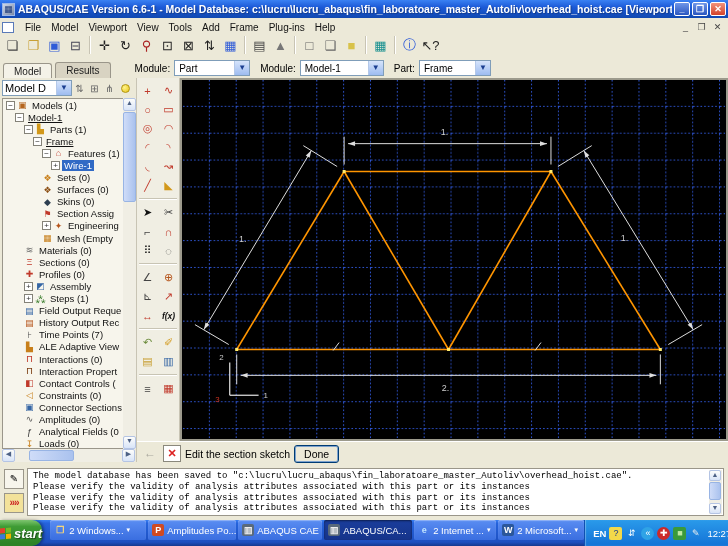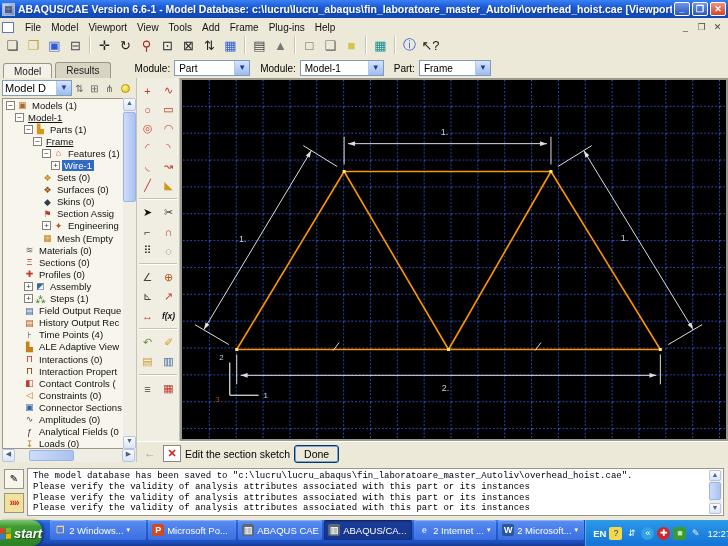--- a/index.html
+++ b/index.html
@@ -290,21 +290,21 @@
       <div class="trow" style="padding-left: 21px;">
         <span class="ticon" style="color: rgb(52, 101, 164);">▤</span>
         <span class="tlabel">Field Output Reque</span>
       </div>
       <div class="trow" style="padding-left: 21px;">
         <span class="ticon" style="color: rgb(181, 84, 26);">▤</span>
         <span class="tlabel">History Output Rec</span>
       </div>
       <div class="trow" style="padding-left: 21px;">
         <span class="ticon" style="color: rgb(85, 85, 85);">⊦</span>
-        <span class="tlabel">Time Points (4)</span>
+        <span class="tlabel">Time Points (7)</span>
       </div>
       <div class="trow" style="padding-left: 21px;">
         <span class="ticon" style="color: rgb(200, 127, 26);">▙</span>
         <span class="tlabel">ALE Adaptive View</span>
       </div>
       <div class="trow" style="padding-left: 21px;">
         <span class="ticon" style="color: rgb(192, 57, 43);">Π</span>
         <span class="tlabel">Interactions (0)</span>
       </div>
       <div class="trow" style="padding-left: 21px;">
@@ -507,21 +507,21 @@
     <span>start</span>
   </div>
   <div id="taskbuttons">
       <div class="taskbtn" style="width: 96px;">
         <span class="tbicon" style="color: rgb(246, 214, 122); background: transparent;">❐</span>
         <span>2 Windows...</span>
         <span class="tbarrow">▾</span>
       </div>
       <div class="taskbtn" style="width: 88px;">
         <span class="tbicon" style="color: rgb(255, 255, 255); background: rgb(208, 74, 35);">P</span>
-        <span>Microsoft Po...</span>
+        <span>Amplitudes Po...</span>
       </div>
       <div class="taskbtn" style="width: 84px;">
         <span class="tbicon" style="color: rgb(238, 238, 238); background: rgb(90, 106, 122);">▥</span>
         <span>ABAQUS CAE</span>
       </div>
       <div class="taskbtn active" style="width: 88px;">
         <span class="tbicon" style="color: rgb(238, 238, 238); background: rgb(90, 106, 122);">▥</span>
         <span>ABAQUS/CA...</span>
       </div>
       <div class="taskbtn" style="width: 82px;">

